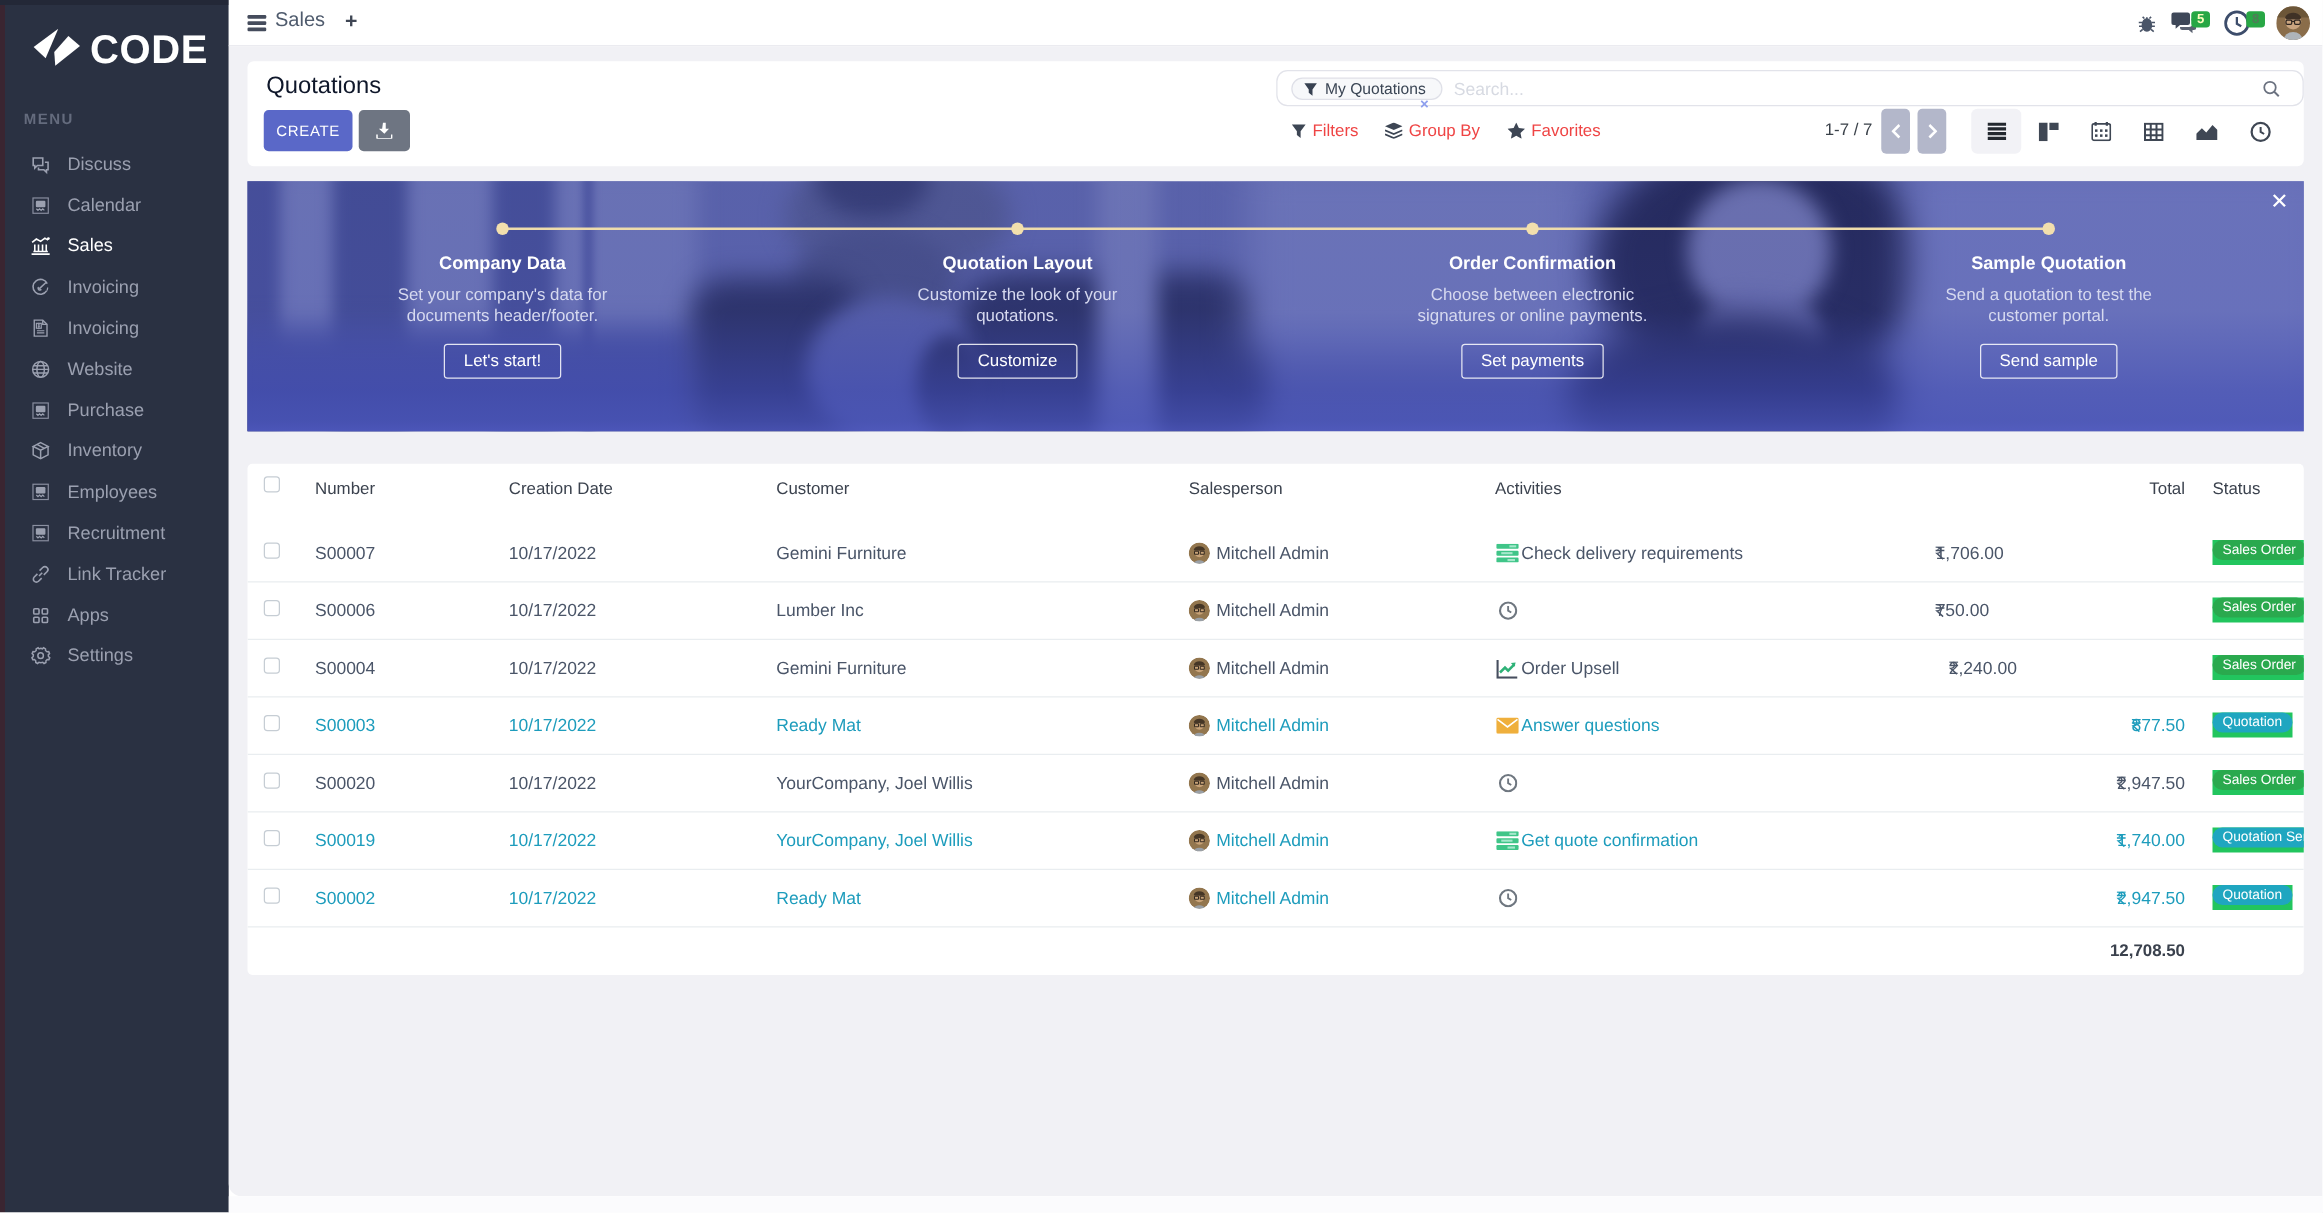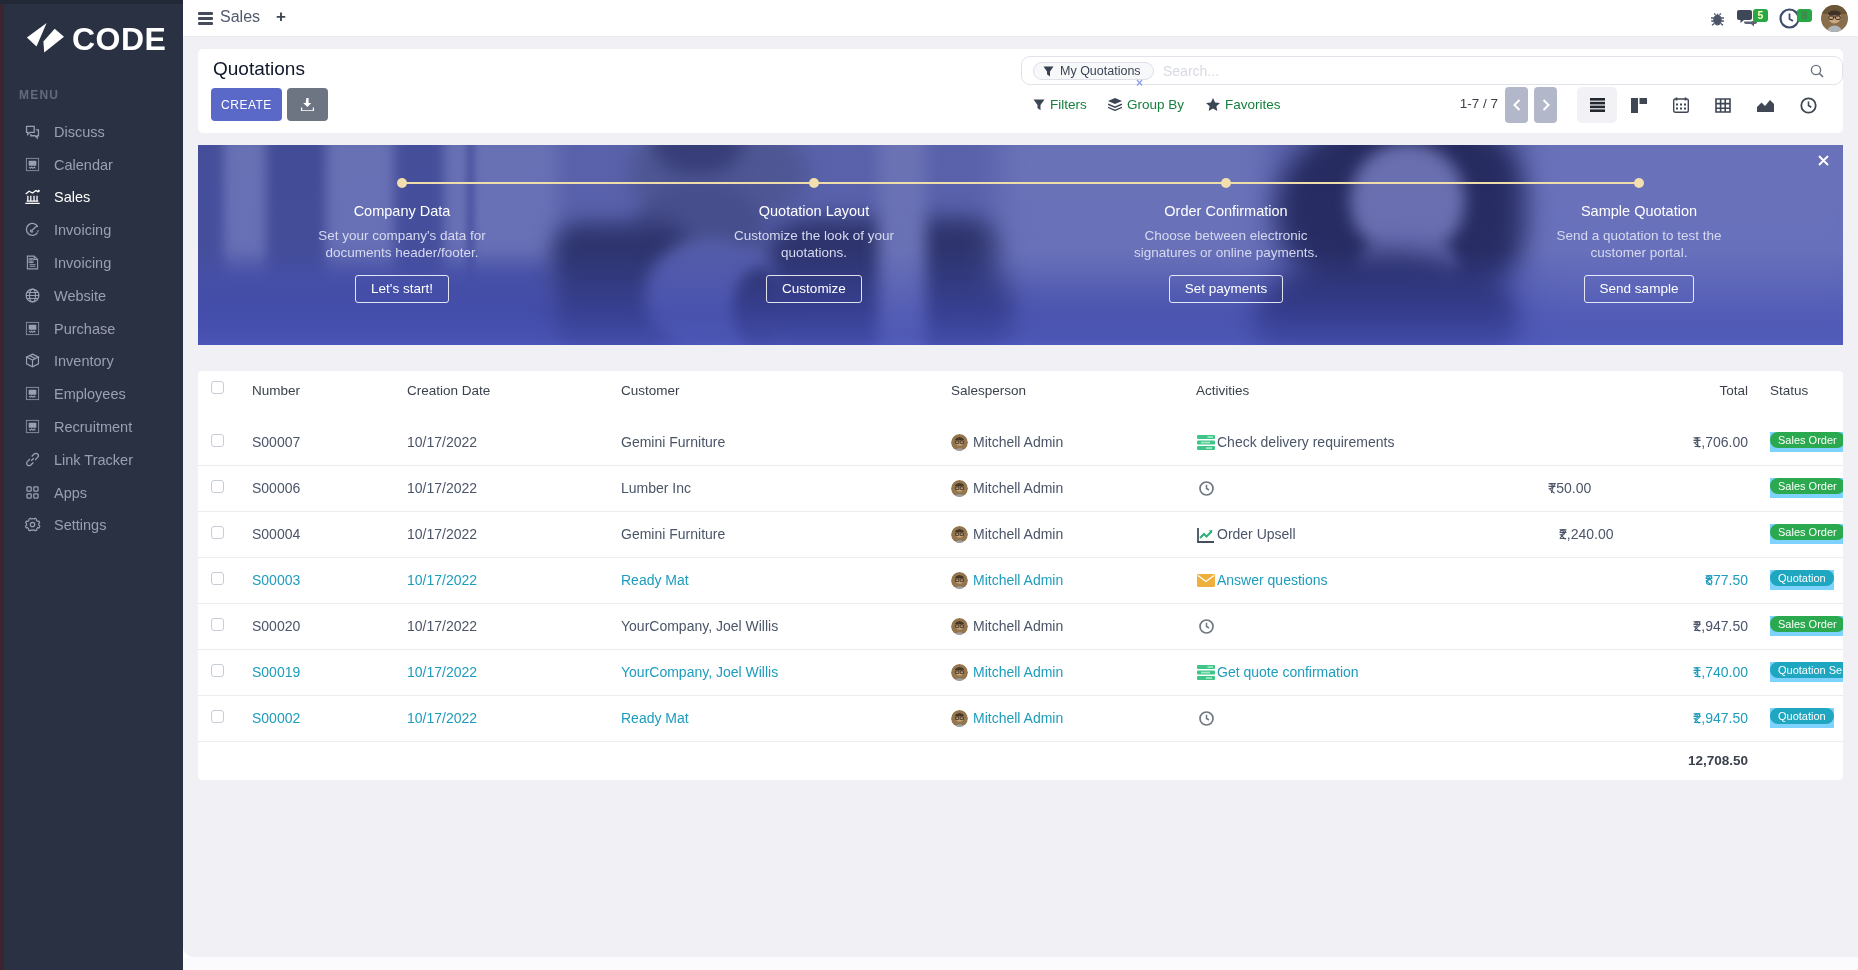--- a/index.html
+++ b/index.html
@@ -29,47 +29,47 @@
 #cp{left:198px;top:49px;width:1645px;height:84px;background:#fff;border-radius:5px}
 #hQuo{left:213px;top:58px;font-size:19px;color:#0f172a}
 #btnCreate{left:211px;top:88px;width:71px;height:33px;background:#5a68c8;border-radius:4px;color:#fff;font-size:12px;letter-spacing:.5px;display:flex;align-items:center;justify-content:center}
 #btnDl{left:287px;top:88px;width:41px;height:33px;background:#6e7582;border-radius:4px;display:flex;align-items:center;justify-content:center}
 
 #sbar{left:1021px;top:56px;width:822px;height:29px;background:#fff;border:1px solid #e2e3ea;border-radius:9px}
 #facet{left:1033px;top:62px;height:18px;background:#f7f8fa;border:1px solid #dfe0e8;border-radius:999px;display:flex;align-items:center;padding:0 12px 0 9px;color:#3a4554;font-size:12.5px}
 #facetx{left:1136px;top:76px;font-size:12px;color:#8fa0ee;font-weight:bold}
 #sply{left:1163px;top:63px;font-size:14px;color:#d7dae2}
 #smag{left:1810px;top:64px}
-.crow{top:96px;height:17px;display:flex;align-items:center;color:#15803d;font-size:13.5px}
+.crow{top:96px;height:17px;display:flex;align-items:center;color:#ef4444;font-size:13.5px}
 .crow svg{margin-right:5px}
 #pag{left:1408px;top:96px;width:90px;text-align:right;font-size:13.5px;color:#3a4149}
 .pbtn{top:87px;width:23px;height:36px;background:#b3b7ca;border-radius:4px;display:flex;align-items:center;justify-content:center}
 .vsw{top:89px;width:36px;height:32px;display:flex;align-items:center;justify-content:center}
 </style></head>
 <body>
 <style>
 
 #banner{left:198px;top:145px;width:1645px;height:200px;overflow:hidden;background:#646cb2}
 .blob{position:absolute;border-radius:50%}
 #bover{position:absolute;left:0;top:0;width:1645px;height:200px;
  background:linear-gradient(180deg, rgba(60,70,150,.28) 0%, rgba(64,74,160,.32) 52%, rgba(64,75,175,.68) 84%, rgba(70,81,180,.82) 96%, rgba(76,86,188,.85) 100%)}
 #tline{left:204px;top:37px;width:1237px;height:2px;background:#eedcab}
 .tdot{top:33px;width:10px;height:10px;border-radius:50%;background:#f2dfad}
 .step{top:58px;width:260px;text-align:center;color:#fff}
-.step .t{font-size:14.5px;font-weight:normal;margin-bottom:8px}
+.step .t{font-size:14.5px;font-weight:bold;margin-bottom:8px}
 .step .d{font-size:13.5px;line-height:17px;color:#d6d9ef}
 .step .b{display:inline-block;margin-top:14px;border:1px solid rgba(255,255,255,.85);border-radius:3px;height:28px;line-height:26px;padding:0 15px;font-size:13.5px;color:#fff}
 
 #sheet{left:198px;top:371px;width:1645px;height:409px;background:#fff;border-radius:4px;overflow:hidden}
 .hdr{position:absolute;top:0;height:40px;line-height:40px;font-size:13.5px;color:#3b424e}
 .rowline{position:absolute;left:0;width:1645px;height:1px;background:#e9edf0}
 .cell{position:absolute;height:46px;line-height:46px;font-size:14px;color:#4a5568;white-space:nowrap}
 .cyan{color:#1d9cbc!important}
 .cb{position:absolute;left:13px;width:13px;height:13px;border:1px solid #c6cdd4;border-radius:3px;background:#fff}
-.pillwrap{position:absolute;left:1572px;display:inline-block;background:#7dd3fc;padding:0 0 4px 0}
+.pillwrap{position:absolute;left:1572px;display:inline-block;background:#22c55e;padding:0 0 4px 0}
 .pill{display:block;height:16px;line-height:16px;border-radius:999px;padding:0 8px;font-size:11px;color:#fff;white-space:nowrap}
 .pgreen{background:#2aa94e}
 .pteal{background:#1fa6c0}
 .av{position:absolute;width:17px;height:17px;border-radius:50%;overflow:hidden}
 </style>
 
 <div class="abs" id="sidebar"></div>
 <div class="abs" id="edge"></div>
 <div class="abs" id="sidetop"></div>
 <svg class="abs logo" viewBox="0 0 150 34">
@@ -385,21 +385,21 @@
         <rect x="0" y="5.5" width="18" height="4" rx="1"></rect>
         <rect x="0" y="11" width="18" height="4" rx="1"></rect>
       </g>
       <g fill="#a5e8cb">
         <rect x="10.5" y="1.2" width="5.5" height="1.7"></rect>
         <rect x="4" y="6.7" width="9" height="1.7"></rect>
         <rect x="9" y="12.2" width="6" height="1.7"></rect>
       </g>
     </svg>
 <div class="cell" style="left:1019px;top:48px">Check delivery requirements</div>
-<div class="cell" style="left:1350px;top:48px;width:200px;text-align:right"><svg width="8" height="11" viewBox="0 0 8 11" style="margin-right:-7.5px;vertical-align:-1px">
+<div class="cell" style="left:1350px;top:48px;width:200px;"><svg width="8" height="11" viewBox="0 0 8 11" style="margin-right:-7.5px;vertical-align:-1px">
         <g fill="none" stroke="#4a5568" stroke-width="1.1">
           <path d="M0.5,0.7 h7 M0.5,3.4 h7 M1.5,0.7 c4,0 4,5 0,5 l5,4.6"></path>
         </g>
       </svg>1,706.00</div>
 <div class="pillwrap" style="top:61px">
       <span class="pill pgreen">Sales Order</span>
     </div>
 <div class="rowline" style="top:140px"></div>
 <div class="cb" style="top:109px"></div>
 <div class="cell" style="left:54px;top:94px">S00006</div>

